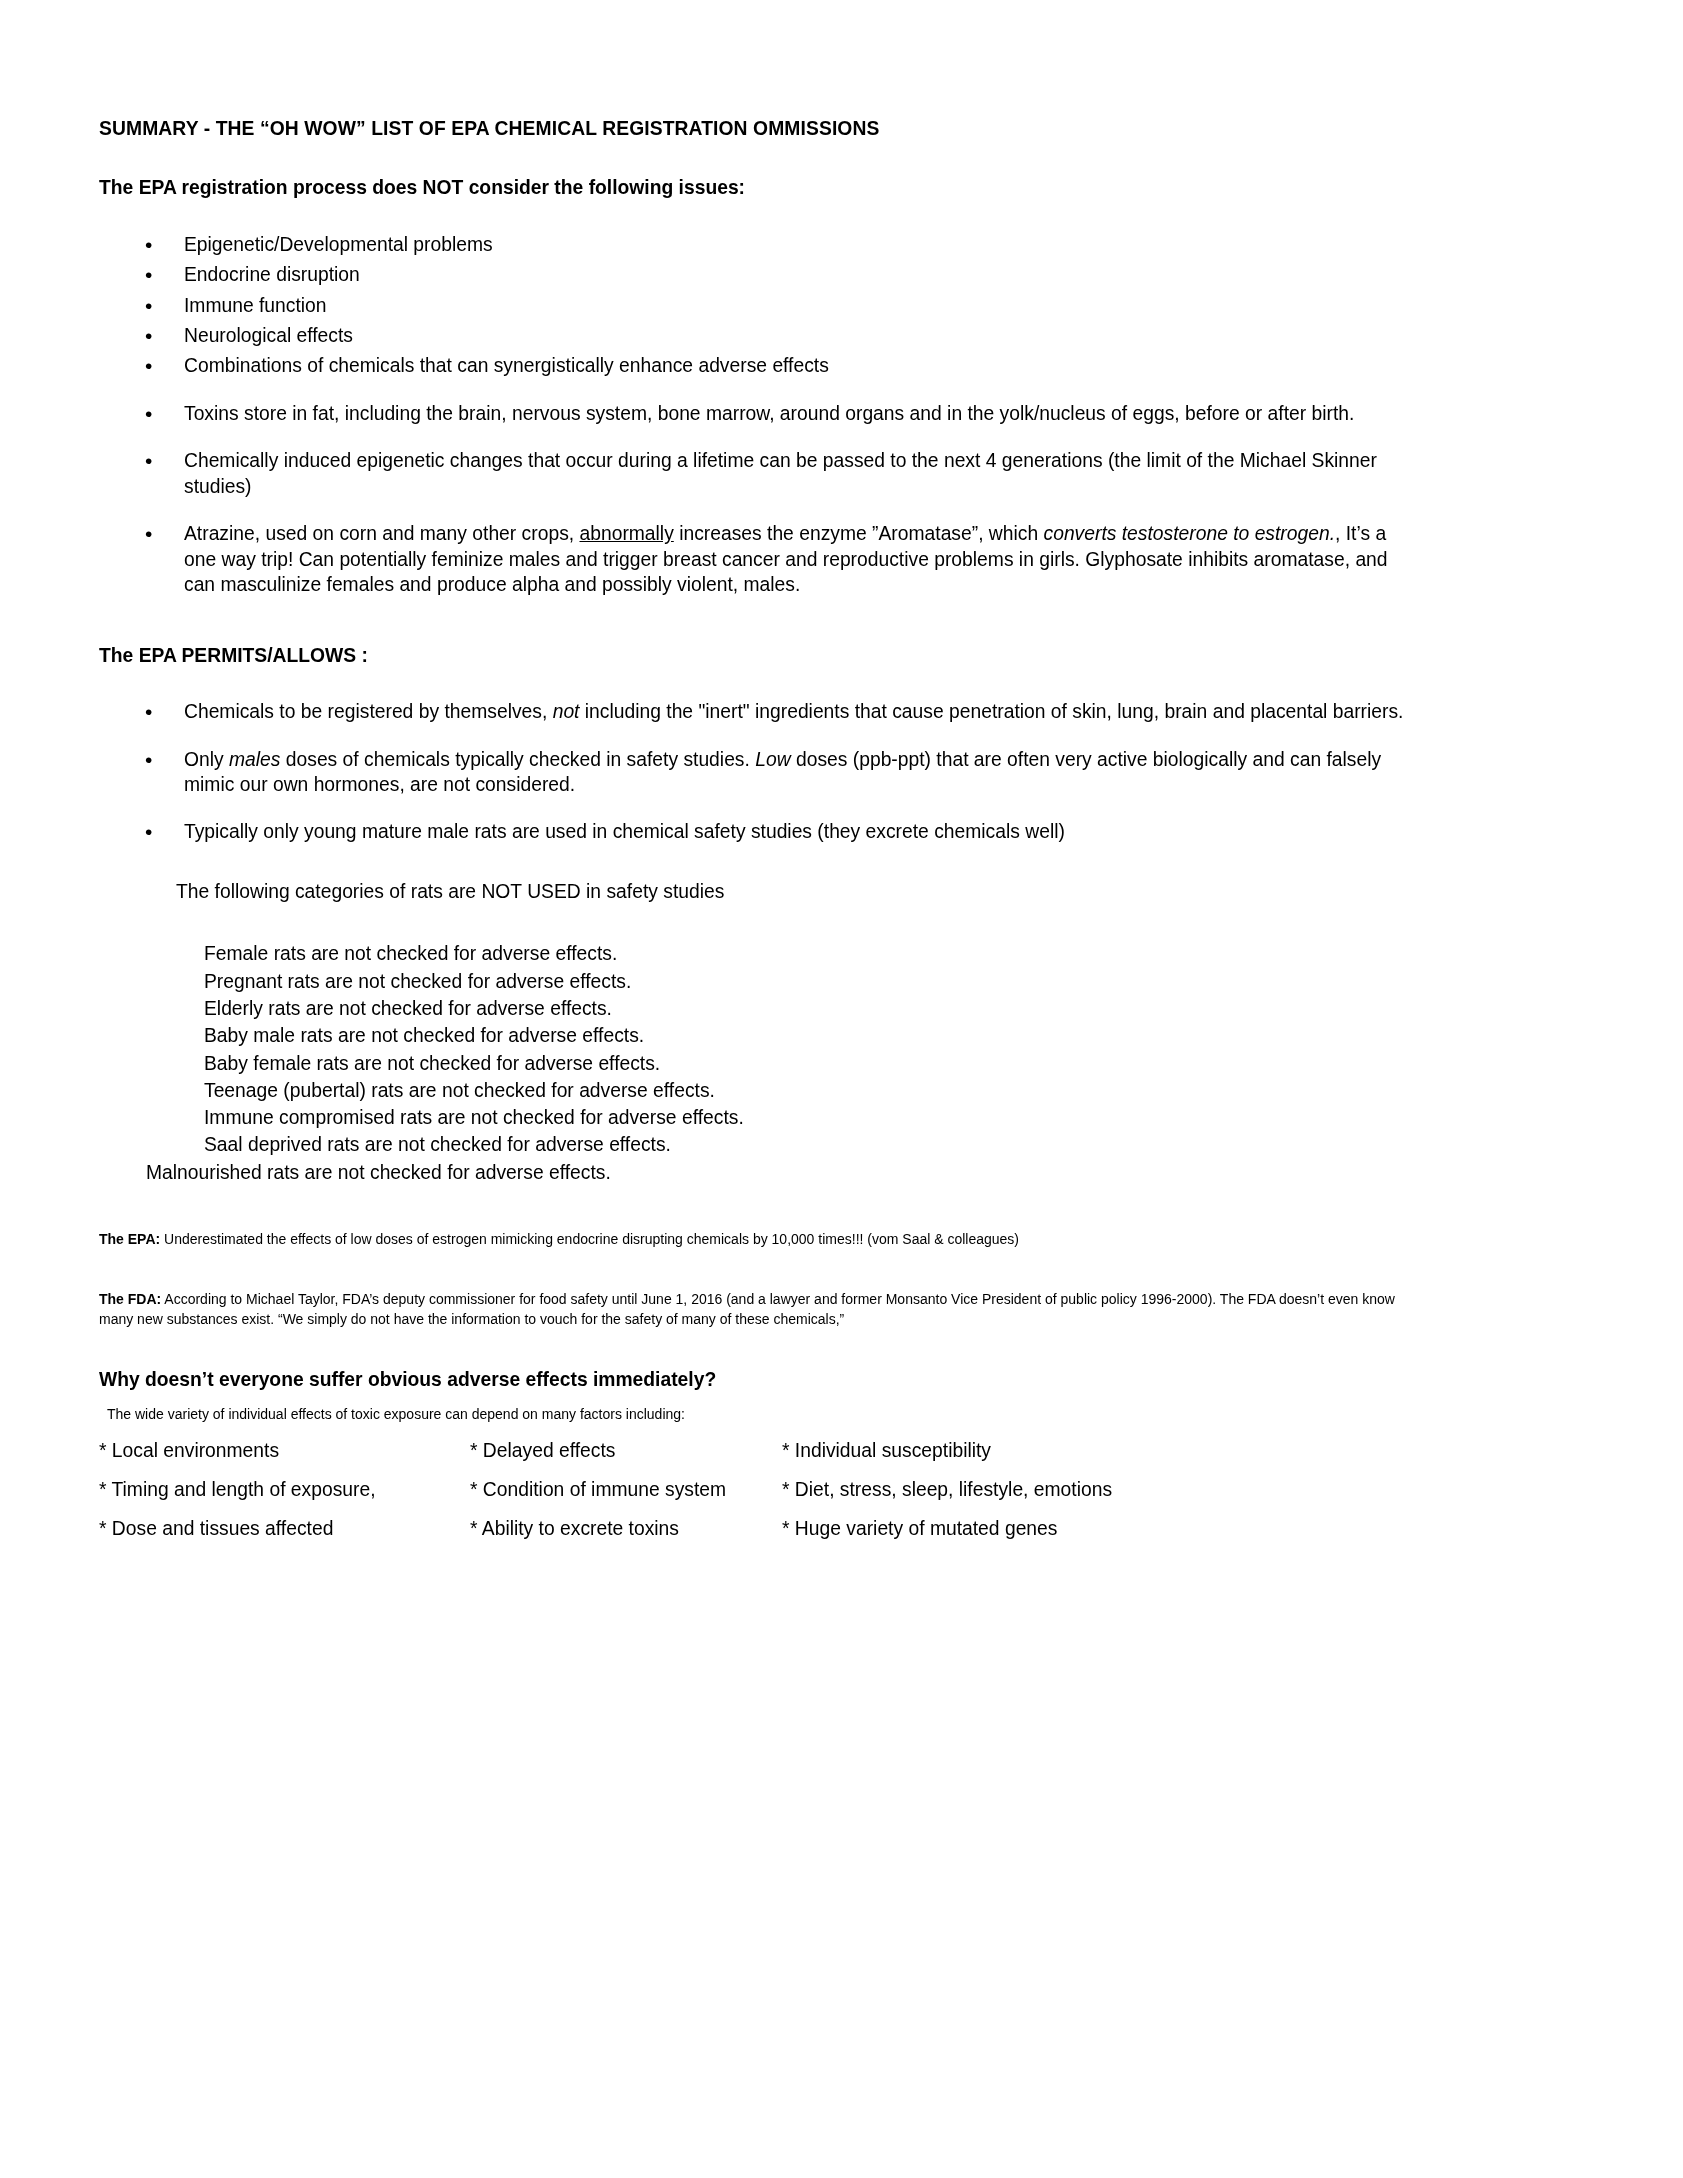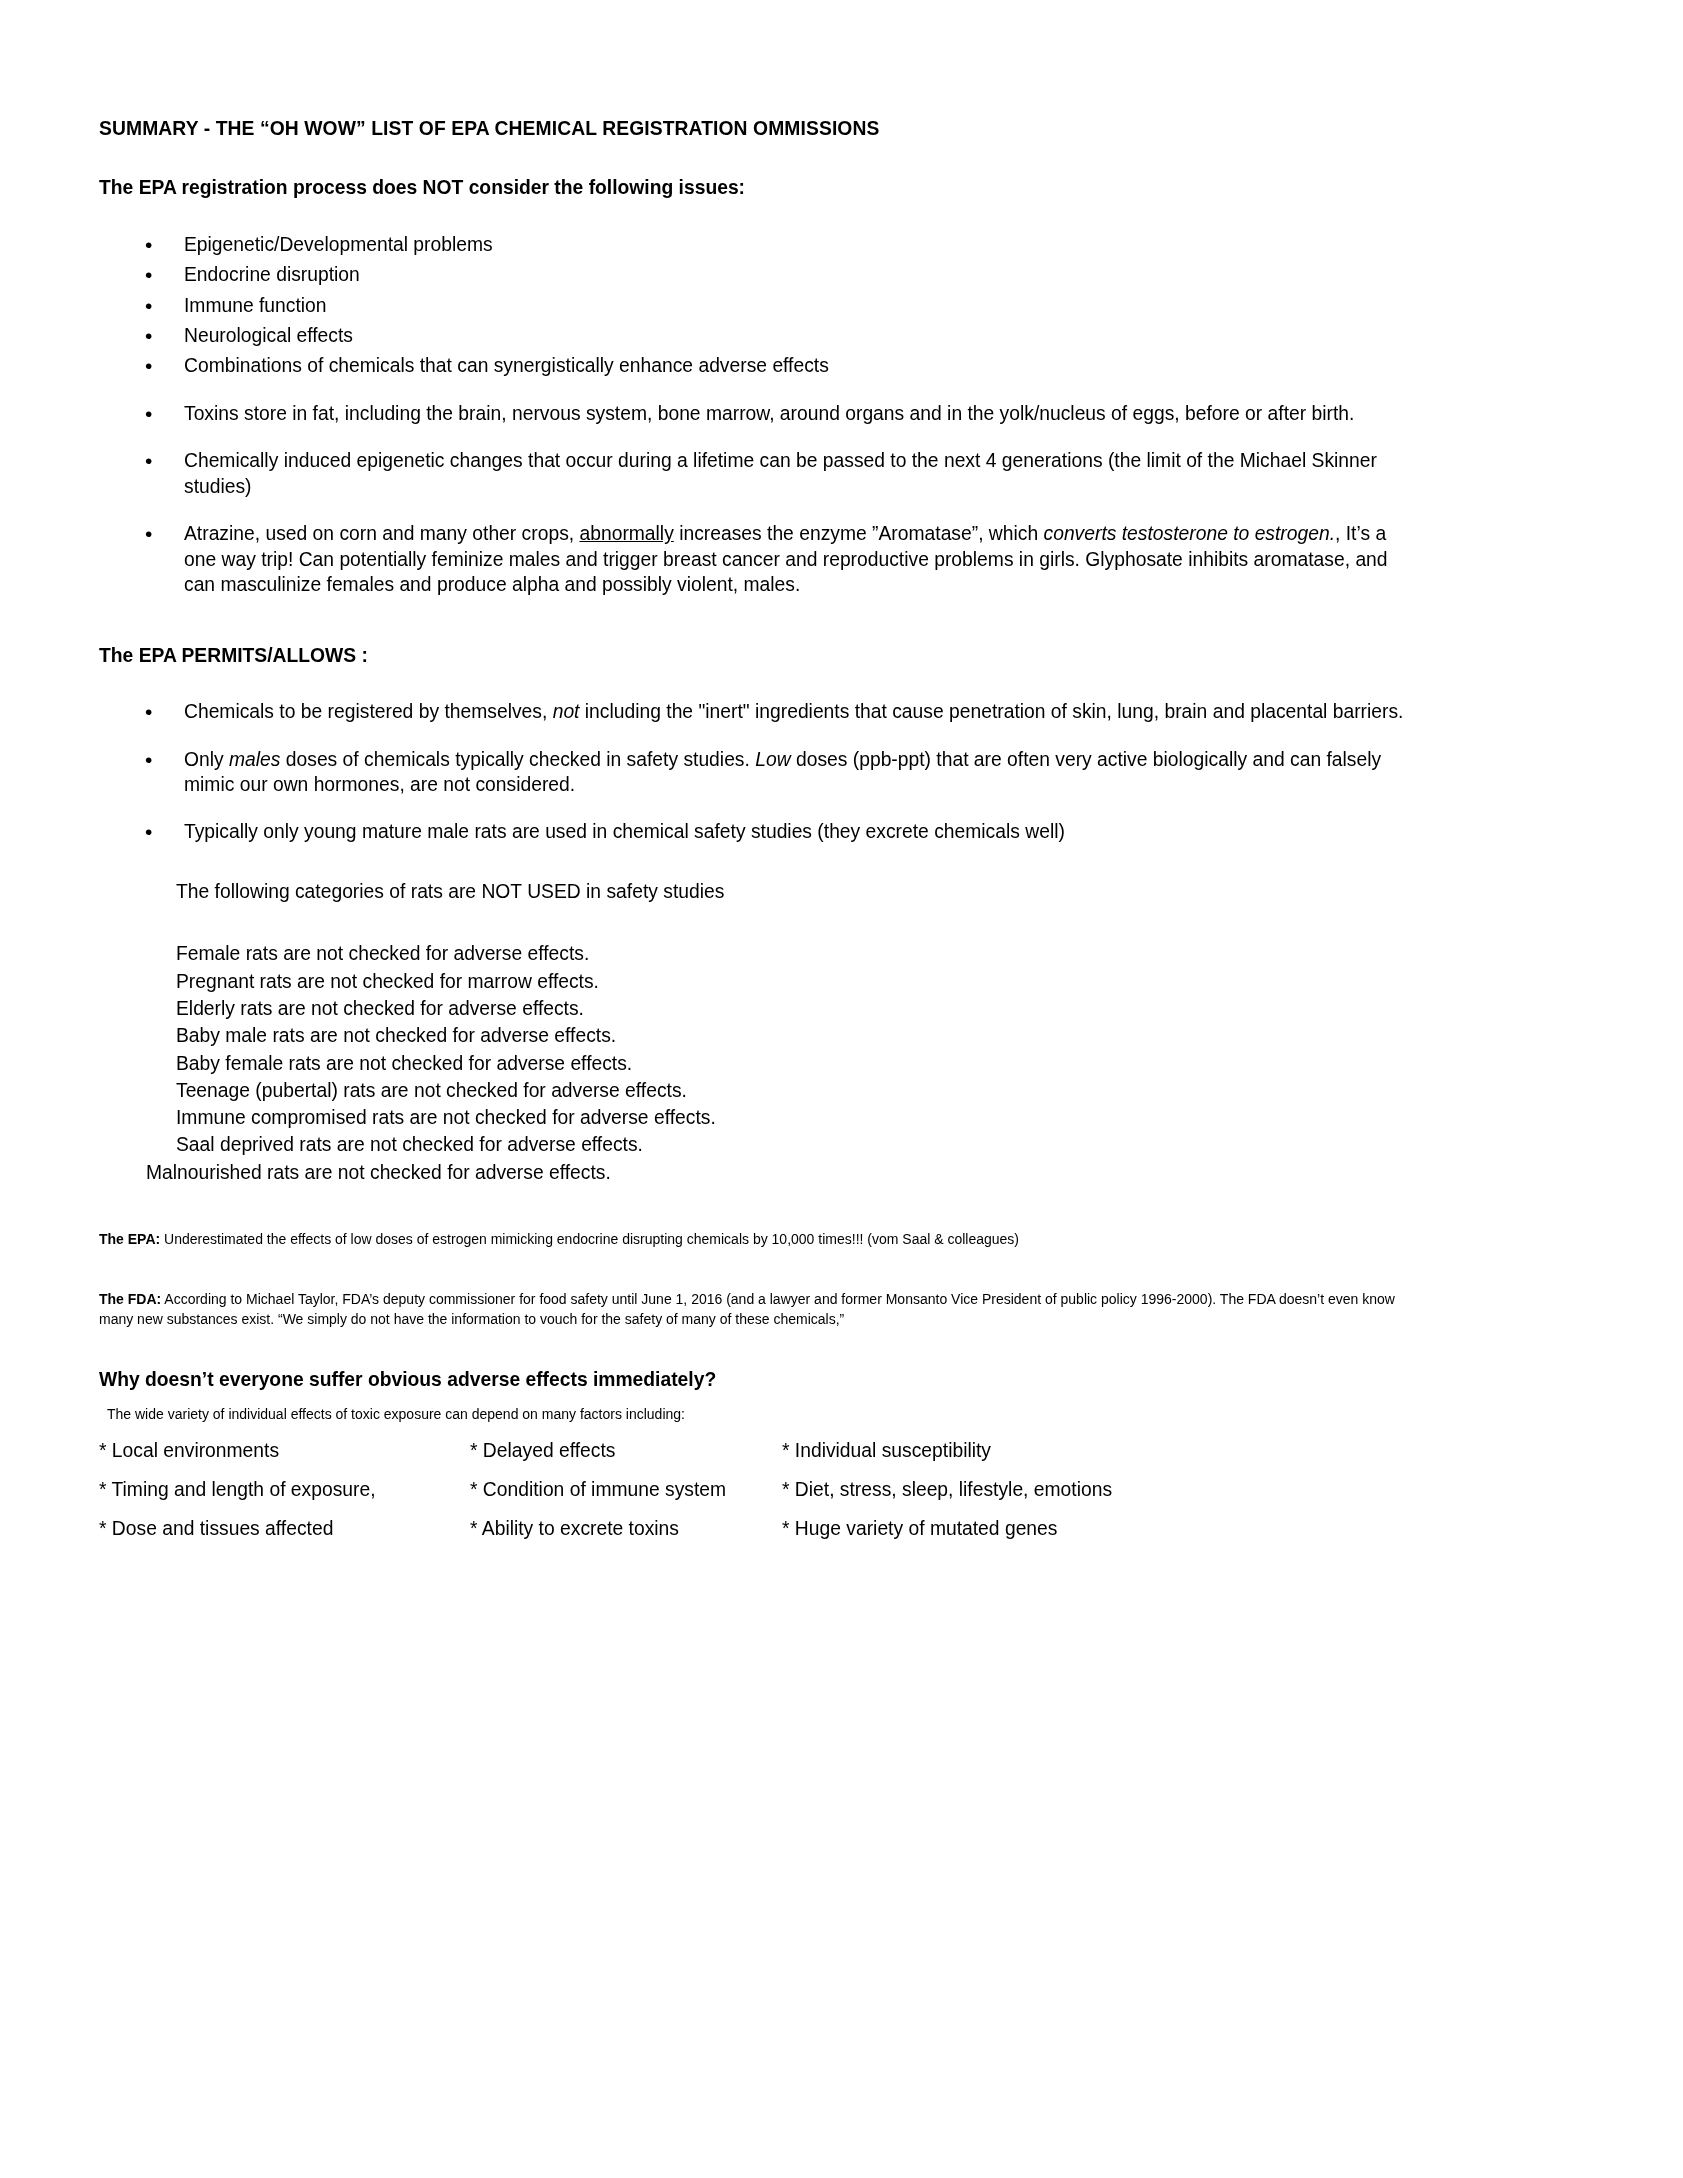--- a/index.html
+++ b/index.html
@@ -64,20 +64,21 @@
     padding-left: 77px;
     font-size: 19.3px;
     line-height: 1.32;
   }
   .rat-list {
     padding-left: 77px;
     font-size: 19.3px;
   }
   .rat-list div {
     margin-bottom: 8px;
+    margin-left: 28px;
   }
   .rat-list div.outdent {
     margin-left: -30px;
   }
   .para {
     font-size: 14px;
     line-height: 1.42;
     margin: 0;
   }
   .para b { font-weight: bold; }
@@ -134,21 +135,21 @@
     </ul>
 
     <div class="spacer-md"></div>
 
     <div class="sub-block">The following categories of rats are NOT USED in safety studies</div>
 
     <div class="spacer-lg"></div>
 
     <div class="rat-list">
       <div>Female rats are not checked for adverse effects.</div>
-      <div>Pregnant rats are not checked for marrow effects.</div>
+      <div>Pregnant rats are not checked for adverse effects.</div>
       <div>Elderly rats are not checked for adverse effects.</div>
       <div>Baby male rats are not checked for adverse effects.</div>
       <div>Baby female rats are not checked for adverse effects.</div>
       <div>Teenage (pubertal) rats are not checked for adverse effects.</div>
       <div>Immune compromised rats are not checked for adverse effects.</div>
       <div>Saal deprived rats are not checked for adverse effects.</div>
       <div class="outdent">Malnourished rats are not checked for adverse effects.</div>
     </div>
 
     <div class="spacer-lg"></div>

